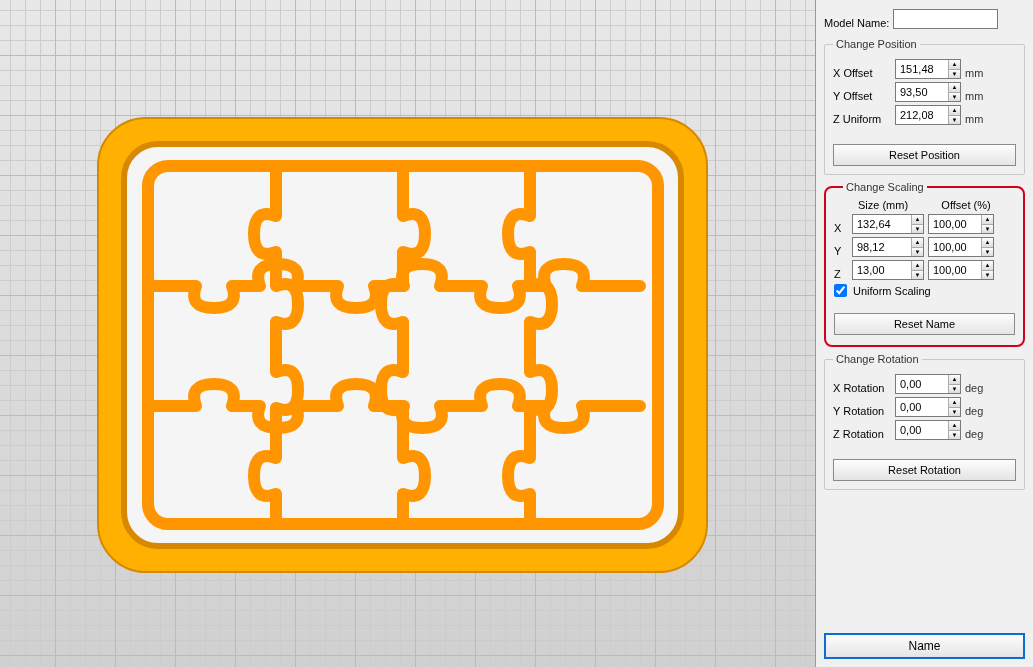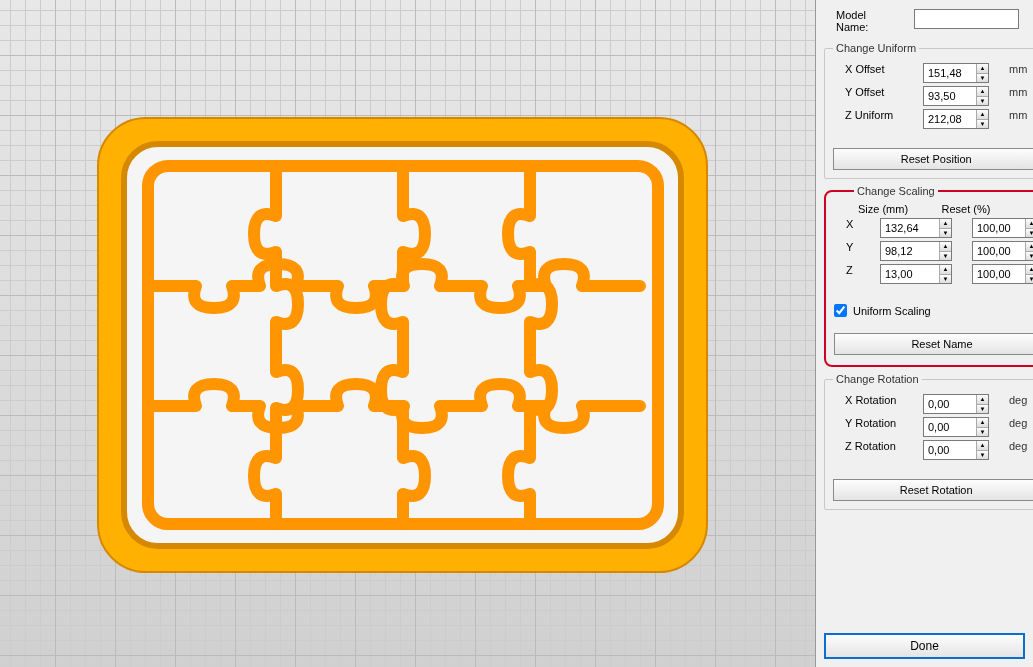--- a/index.html
+++ b/index.html
@@ -1,36 +1,36 @@
 <!DOCTYPE html>
 <html><head>
 <meta charset="utf-8">
 <style>
 *{box-sizing:border-box;margin:0;padding:0;font-family:Tahoma,Arial,sans-serif;font-size:11px}
 body{width:1033px;height:667px;display:flex;background:#f0f0f0;overflow:hidden}
 .viewport{flex:1;position:relative;background:linear-gradient(to bottom,#e8e8e8,#d0d0d0);overflow:hidden}
 .grid{position:absolute;inset:0;background-image:linear-gradient(#bbb 1px,transparent 1px),linear-gradient(90deg,#bbb 1px,transparent 1px),linear-gradient(#ccc 1px,transparent 1px),linear-gradient(90deg,#ccc 1px,transparent 1px);background-size:60px 60px,60px 60px,15px 15px,15px 15px;background-position:-5px -5px}
 .model{position:absolute;left:90px;top:110px;width:625px;height:470px}
 .sidebar{width:218px;background:#f0f0f0;border-left:1px solid #999;padding:6px 8px 8px;display:flex;flex-direction:column;gap:6px}
-.row{display:flex;align-items:flex-start;gap:20px;margin:3px 12px}
+.row{display:flex;align-items:flex-end;gap:4px;margin:3px 0}
 .row label{min-width:58px}
 fieldset{border:1px solid #c8c8c8;padding:6px 8px 8px;border-radius:2px}
 fieldset.hl{border:2px solid #d00020;border-radius:8px;padding:6px 8px 10px}
 legend{padding:0 3px;color:#333}
-.hl legend{margin-left:20px}
+.hl legend{margin-left:9px}
 input[type=text]{border:1px solid #7a7a7a;background:#fff;padding:2px 4px;height:20px}
 .name-input{width:105px}
 .spin{position:relative;display:inline-flex;width:66px;height:20px}
 .spin input{width:100%;height:100%;padding:2px 14px 2px 4px;text-align:left;border:1px solid #7a7a7a}
 .spin .btns{position:absolute;right:1px;top:1px;bottom:1px;width:12px;display:flex;flex-direction:column}
 .spin .btns span{flex:1;font-size:6px;display:flex;align-items:center;justify-content:center;background:linear-gradient(#fdfdfd,#ddd);border-left:1px solid #aaa;cursor:pointer}
 .spin .btns span:first-child{border-bottom:1px solid #aaa}
 .unit{color:#333}
 .btn-wide{width:100%;height:22px;background:linear-gradient(#fdfdfd,#e4e4e4);border:1px solid #8a8a8a;cursor:pointer;margin-top:16px}
-.cb{display:flex;align-items:center;gap:6px;margin-top:20px}
+.cb{display:flex;align-items:center;gap:6px;margin-top:4px}
 .cb input{width:13px;height:13px}
 .spacer{flex:1}
 .done{height:26px;border:2px solid #0a6ed1;background:linear-gradient(#fdfdfd,#e4e4e4);cursor:pointer;font-size:12px}
 .scale-head{display:flex;margin-left:24px;gap:3px}
 .scale-head span:first-child{width:72px;text-align:left}
 .scale-head span:last-child{width:66px;text-align:center}
 .scale-row label{min-width:14px}
 .scale-row .spin:first-of-type{width:72px}
 </style>
 </head>
@@ -56,21 +56,21 @@
 </div>
 
 <div class="sidebar">
 
 <div class="row">
 <label>Model Name:</label>
 <input type="text" class="name-input" value="" style="">
 </div>
 
 <fieldset>
-<legend>Change Uniform</legend>
+<legend>Change Position</legend>
 <div class="row">
         <label>X Offset</label>
         <span class="spin">
           <input value="151,48" style="">
           <span class="btns">
             <span>▲</span>
             <span>▼</span>
           </span>
         </span>
         <span class="unit">mm</span>
@@ -97,21 +97,21 @@
         </span>
         <span class="unit">mm</span>
       </div>
 <button class="btn-wide">Reset Position</button>
 </fieldset>
 
 <fieldset class="hl">
 <legend>Change Scaling</legend>
 <div class="scale-head">
         <span>Size (mm)</span>
-        <span>Reset (%)</span>
+        <span>Offset (%)</span>
       </div>
 <div class="row scale-row">
         <label>X</label>
         <span class="spin">
           <input value="132,64" style="">
           <span class="btns">
             <span>▲</span>
             <span>▼</span>
           </span>
         </span>
@@ -196,14 +196,14 @@
             <span>▲</span>
             <span>▼</span>
           </span>
         </span>
         <span class="unit">deg</span>
       </div>
 <button class="btn-wide">Reset Rotation</button>
 </fieldset>
 
 <div class="spacer"></div>
-<button class="done">Done</button>
+<button class="done">Name</button>
 </div>
 
 </body></html>

